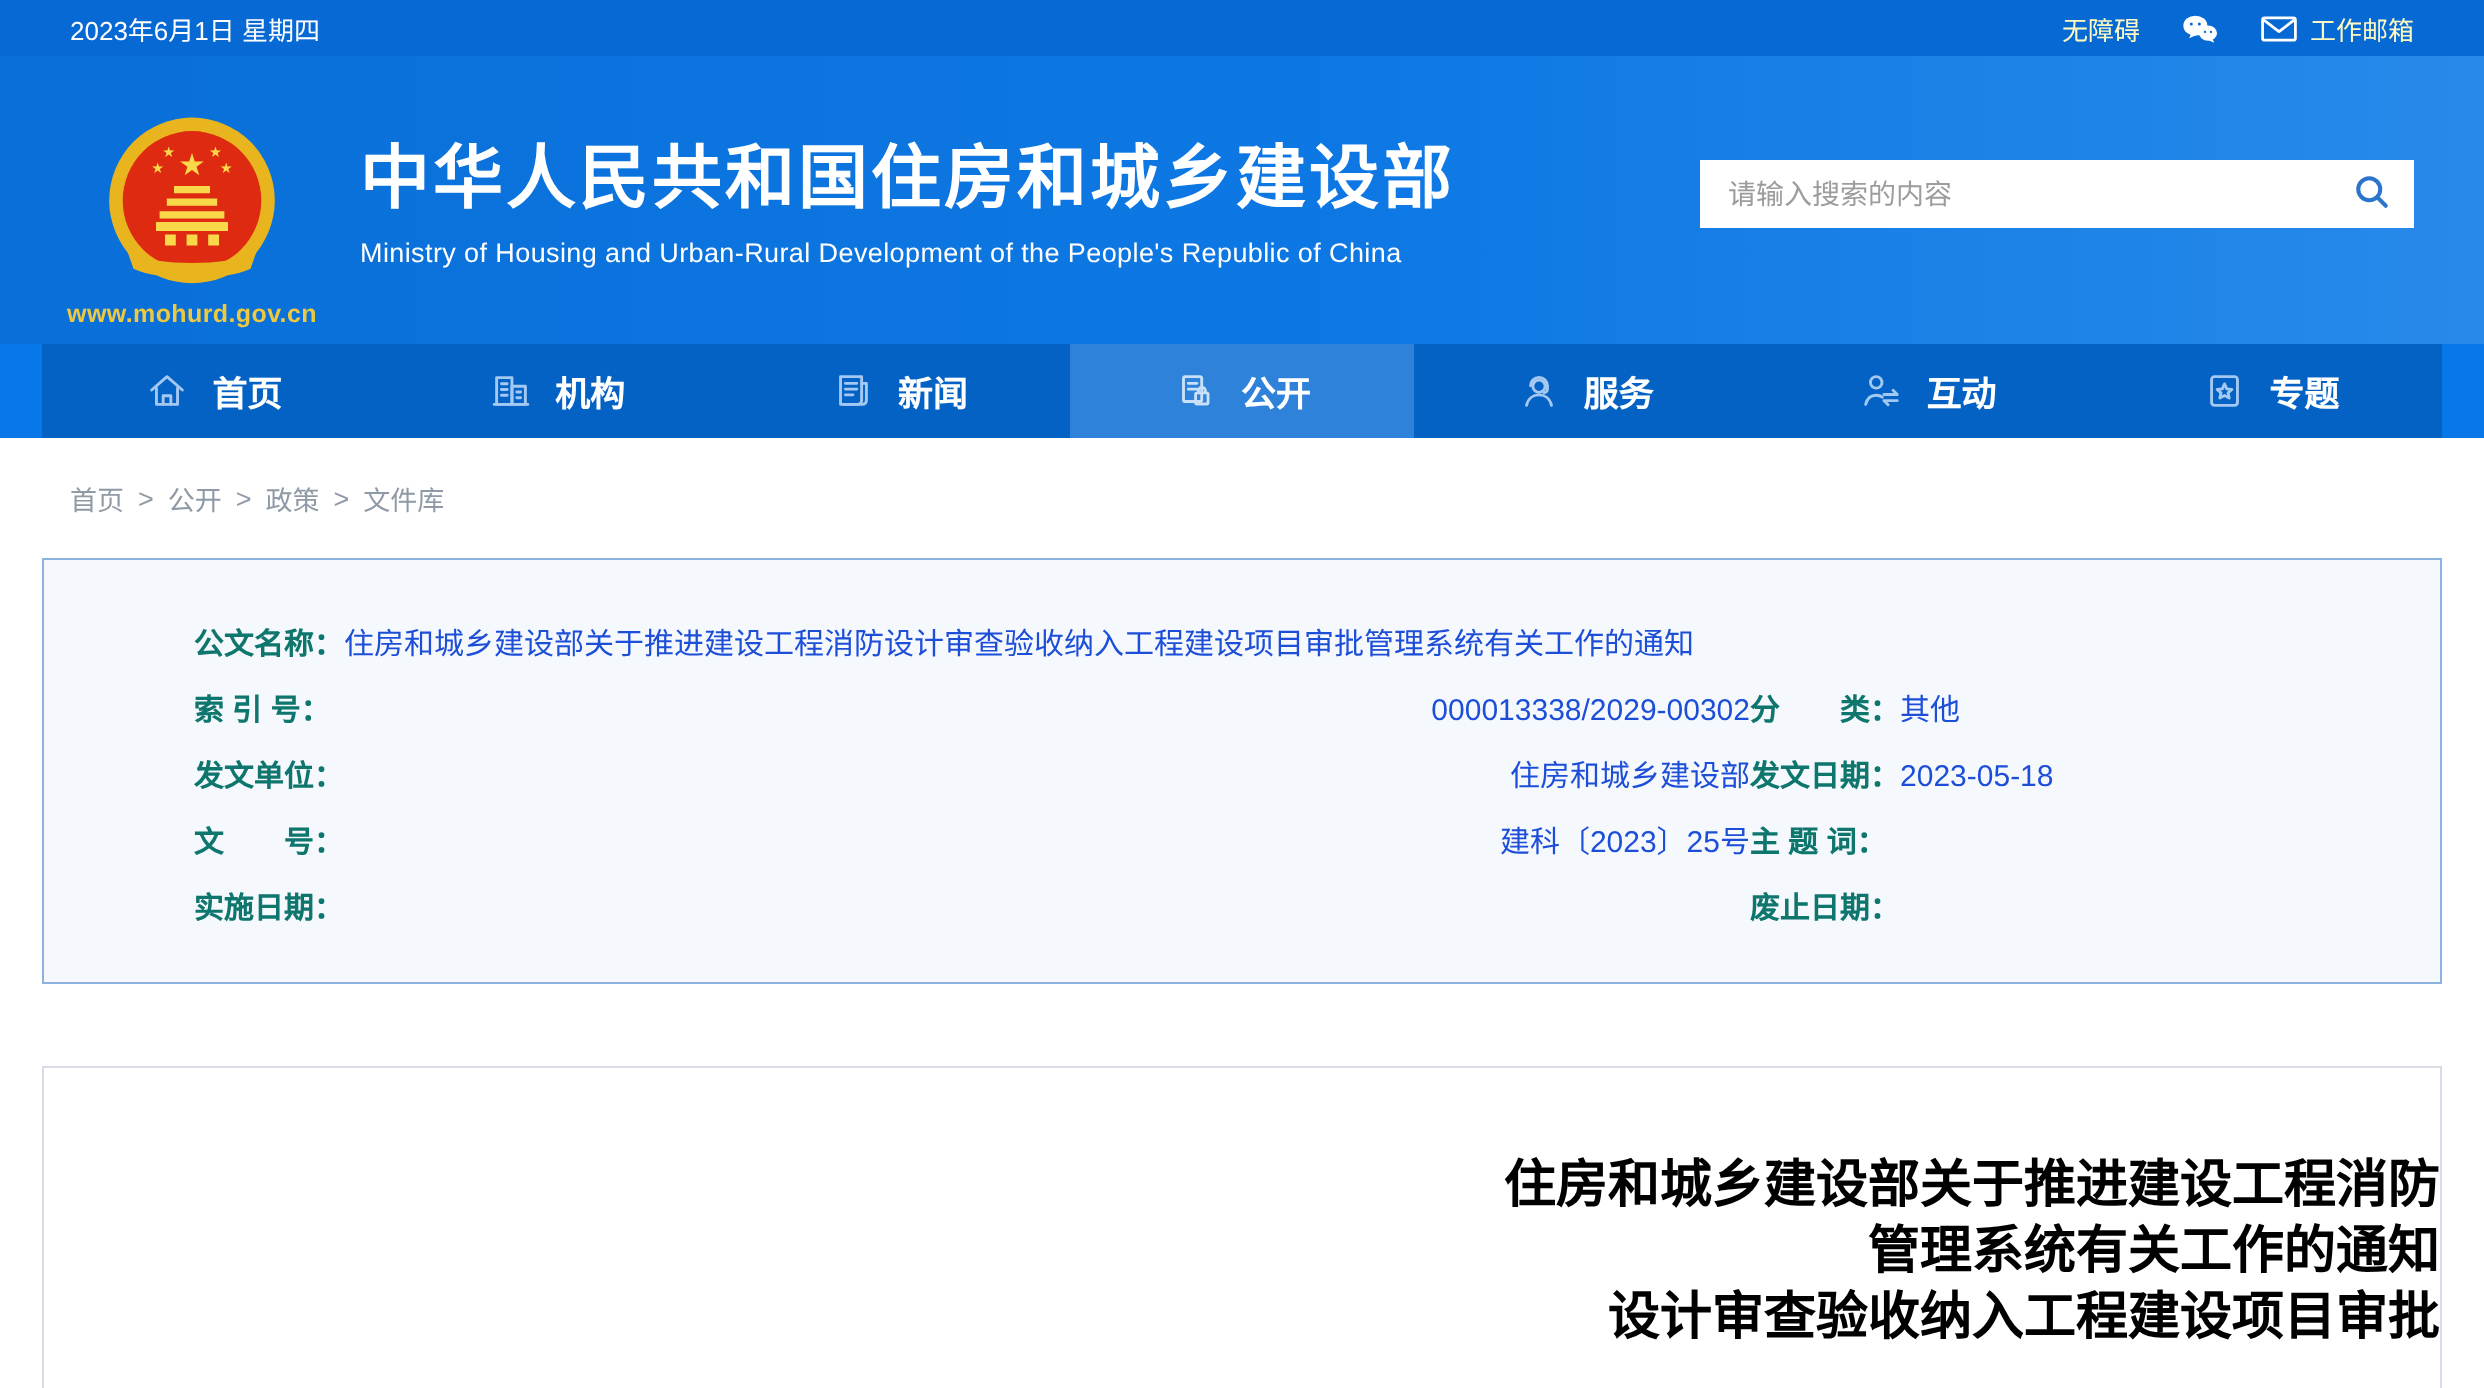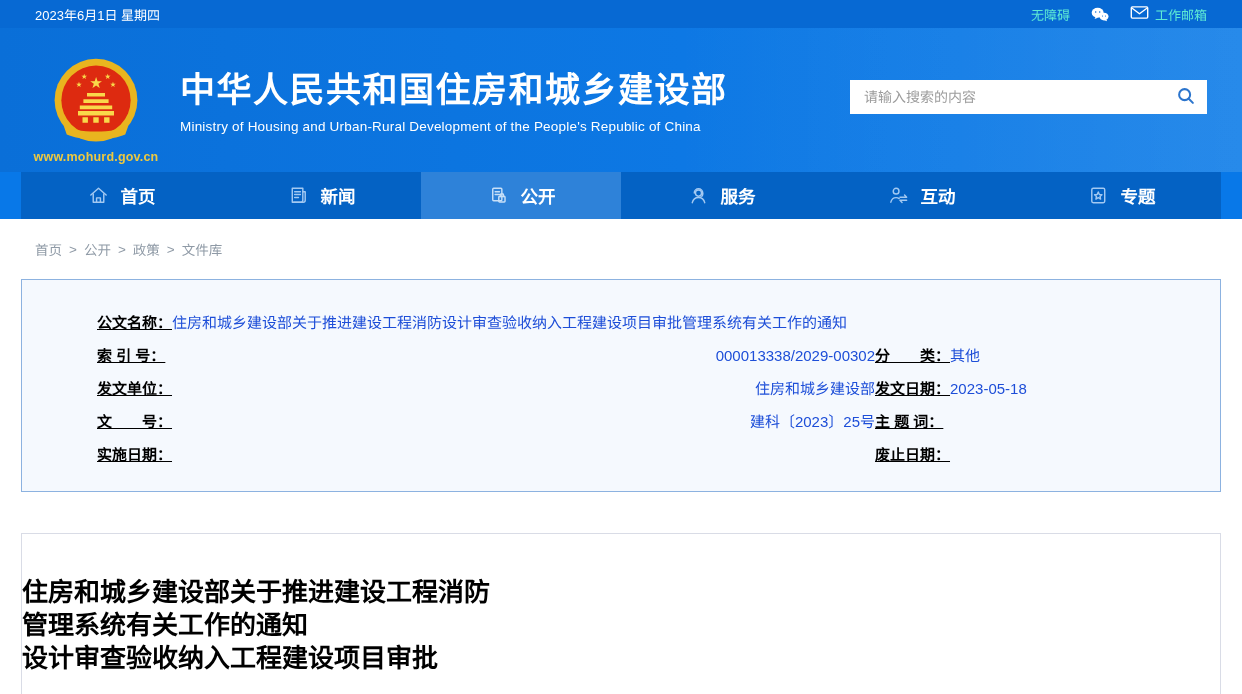--- a/index.html
+++ b/index.html
@@ -4,21 +4,21 @@
 <style>
   * { margin:0; padding:0; box-sizing:border-box; }
   html,body { width:1242px; height:694px; overflow:hidden; background:#fff;
     font-family:"Liberation Sans","DejaVu Sans",sans-serif; }
 
   
   .topbar { height:28px; background:#0769d3; }
   .topbar-inner { width:1200px; margin:0 auto; height:100%; padding:0 14px 0 14px;
     display:flex; justify-content:space-between; align-items:center; color:#fff; font-size:13px; }
   .topbar-right { display:flex; align-items:center; gap:20px; }
-  .topbar-link { color:#5eead4; cursor:pointer; display:flex; align-items:flex-start; gap:6px; }
+  .topbar-link { color:#fef9c3; cursor:pointer; display:flex; align-items:center; gap:6px; }
   .topbar-icon svg { display:block; }
 
   
   .header { height:144px; position:relative;
     background:linear-gradient(90deg,#0a6fd8 0%,#0d78e4 55%,#1580e8 100%); }
   .header::after { content:""; position:absolute; right:0; top:0; width:46%; height:100%;
     background:linear-gradient(90deg,rgba(255,255,255,0) 0%,rgba(255,255,255,0.08) 100%); pointer-events:none; }
   .header-inner { width:1200px; margin:0 auto; height:100%; position:relative; display:flex; }
   .logo-block { margin-left:13px; margin-top:28px; width:124px; display:flex; flex-direction:column;
     align-items:center; cursor:pointer; }
@@ -51,27 +51,27 @@
   .crumb { color:#8f9aa6; cursor:pointer; }
   .crumb-sep { margin:0 7px; }
 
   
   .meta-box { width:1200px; margin:20px auto 0; background:#f5f9fe; border:1px solid #8cb2e0;
     padding:32px 20px 26px 75px; font-size:15px; color:#33568a; }
   .meta-row { display:flex; margin-bottom:12px; line-height:21px; }
   .meta-row:last-child { margin-bottom:0; }
   .meta-cell-left { width:778px; display:flex;justify-content:space-between; }
   .meta-cell-right { flex:1; display:flex; }
-  .meta-label { font-weight:bold; color:#000000; white-space:pre; flex-shrink:0;text-decoration:underline; }
+  .meta-label { font-weight:bold; color:#0f766e; white-space:pre; flex-shrink:0; }
   .meta-value { color:#1d4ed8; }
 
   
   .doc-card { width:1200px; margin:41px auto 0; background:#fff; border:1px solid #d9dce6;
     height:240px; padding-top:42px; }
-  .doc-title { text-align:left; font-size:26px; line-height:33px; font-weight:bold; color:#000; }
+  .doc-title { text-align:right; font-size:26px; line-height:33px; font-weight:bold; color:#000; }
 </style>
 </head>
 <body>
 
 <div class="topbar">
   <div class="topbar-inner">
     <span>2023年6月1日 星期四</span>
     <div class="topbar-right">
       <span class="topbar-link">
         <span>无障碍</span>
@@ -147,20 +147,30 @@
           <path d="M4 11.5 12 4.5l8 7"></path>
             <path d="M6.5 10.5V19h11v-8.5"></path>
             <path d="M10 19v-4.5h4V19"></path>
         </svg>
       </span>
       <span>首页</span>
     </div>
     <div class="nav-item">
       <span>
         <svg width="23" height="23" viewBox="0 0 24 24">
+          <rect x="4.5" y="5" width="8" height="14"></rect>
+            <rect x="12.5" y="9.5" width="7" height="9.5"></rect>
+          <path d="M7 8.2h3M7 11.2h3M7 14.2h3M15 12.5h2M15 15.5h2M3.2 19h17.6"></path>
+        </svg>
+      </span>
+      <span>机构</span>
+    </div>
+    <div class="nav-item">
+      <span>
+        <svg width="23" height="23" viewBox="0 0 24 24">
           <path d="M5.5 4.5h11V17a2 2 0 0 1-2 2h-9z"></path>
           <path d="M16.5 8h2.5v9a2 2 0 0 1-2 2H7"></path>
           <path d="M8 8h6M8 11h6M8 14h4"></path>
         </svg>
       </span>
       <span>新闻</span>
     </div>
     <div class="nav-item active">
       <span>
         <svg width="23" height="23" viewBox="0 0 24 24">

